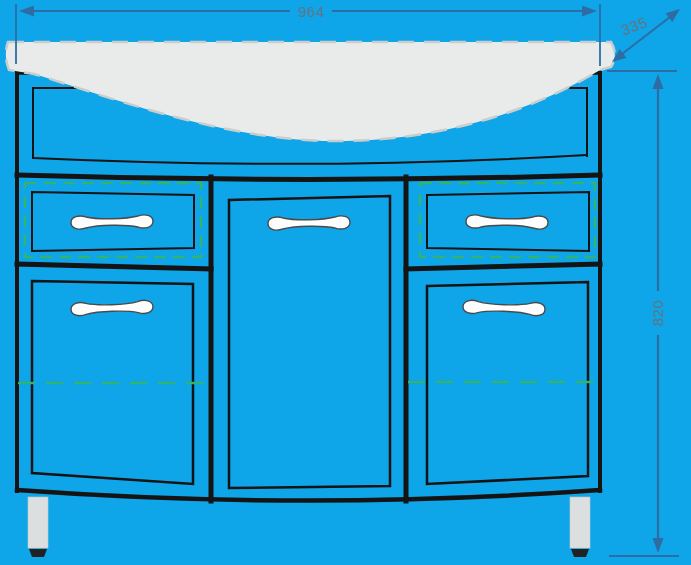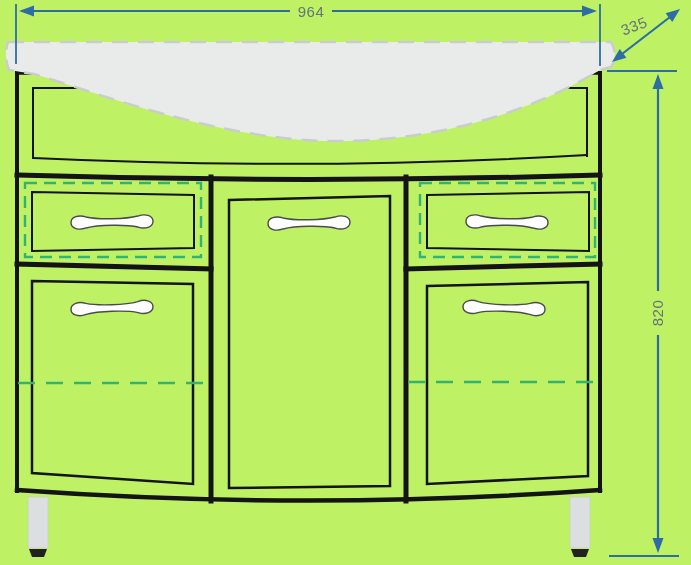--- a/index.html
+++ b/index.html
@@ -1,19 +1,19 @@
 <!DOCTYPE html>
 <html><head>
 <meta charset="utf-8">
 <style>
   html,body{margin:0;padding:0;background:#ffffff;}
   #stage{
     position:relative;
     width:691px;height:565px;
-    background:#bef264;
+    background:#0ea5e9;
     font-family:"Liberation Sans", sans-serif;
     overflow:hidden;
   }
   #drawing-svg{position:absolute;left:0;top:0;}
   text.dim-label{
     font-family:"Liberation Sans", sans-serif;
     font-size:15px;
     letter-spacing:0.5px;
   }
 </style>

